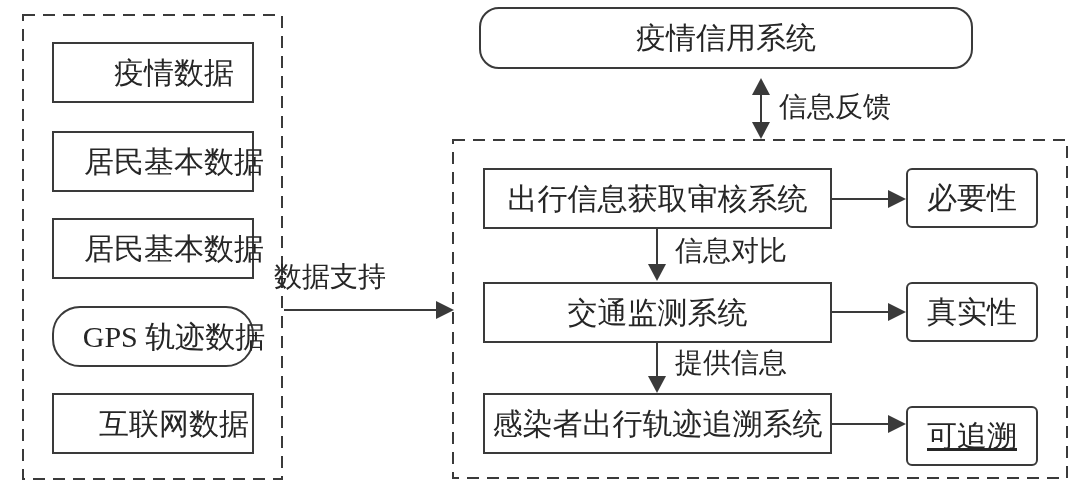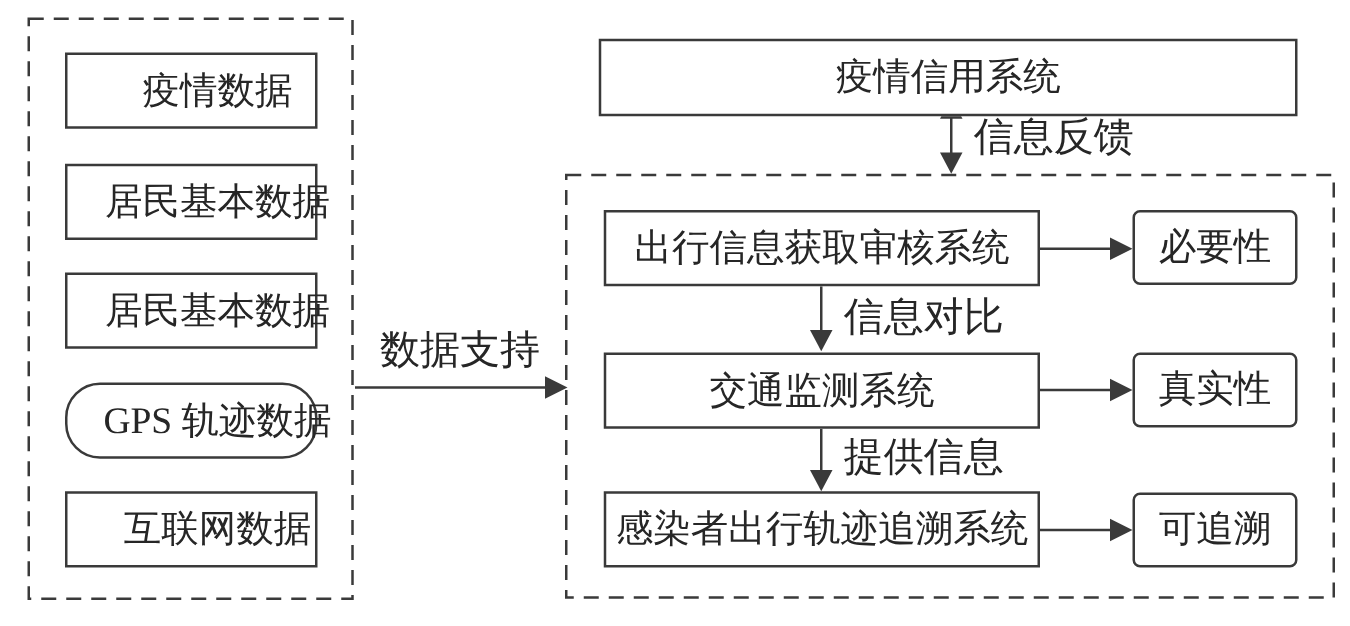--- a/index.html
+++ b/index.html
@@ -34,45 +34,45 @@
     justify-content: center;
     font-size: 30px;
     line-height: 1;
     white-space: nowrap;
   }
   .rounded {
     border-radius: 6px;
   }
   .flow-label {
     position: absolute;
-    font-size: 32px;
+    font-size: 28px;
     line-height: 1;
     white-space: nowrap;
   }
   
   .src { left: 52px; width: 202px; height: 61px; padding-left: 42px; }
   .src1 { top: 42px; }
   .src2 { top: 131px; }
   .src3 { top: 218px; }
   .src4 { top: 306px; border-radius: 28px; }
   .src5 { top: 393px; }
   
-  .credit { left: 479px; top: 31px; width: 559px; height: 62px; }
+  .credit { left: 479px; top: 7px; width: 494px; height: 62px; border-radius: 20px; }
   
   .sys { left: 483px; width: 349px; height: 61px; }
   .sys1 { top: 168px; }
   .sys2 { top: 282px; }
   .sys3 { top: 393px; }
   
   .attr { left: 906px; width: 132px; height: 60px; }
   .attr1 { top: 168px; }
   .attr2 { top: 282px; }
-  .attr3 { top: 394px; }
+  .attr3 { top: 406px; text-decoration: underline; }
   
-  .lbl-data-support { left: 285px; top: 263px; width: 166px; text-align: center; }
+  .lbl-data-support { left: 274px; top: 263px; width: 166px; }
   .lbl-feedback { left: 779px; top: 93px; }
   .lbl-compare { left: 675px; top: 237px; }
   .lbl-provide { left: 675px; top: 349px; }
 </style>
 </head>
 <body>
 
 <div class="canvas">
 
   <svg class="overlay" viewBox="0 0 1080 501" xmlns="http://www.w3.org/2000/svg">

